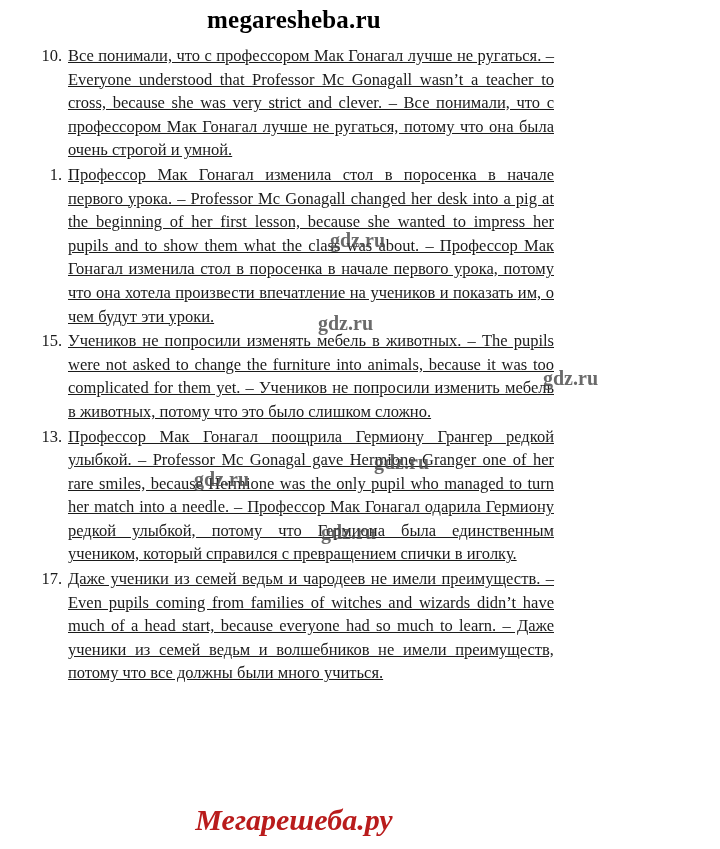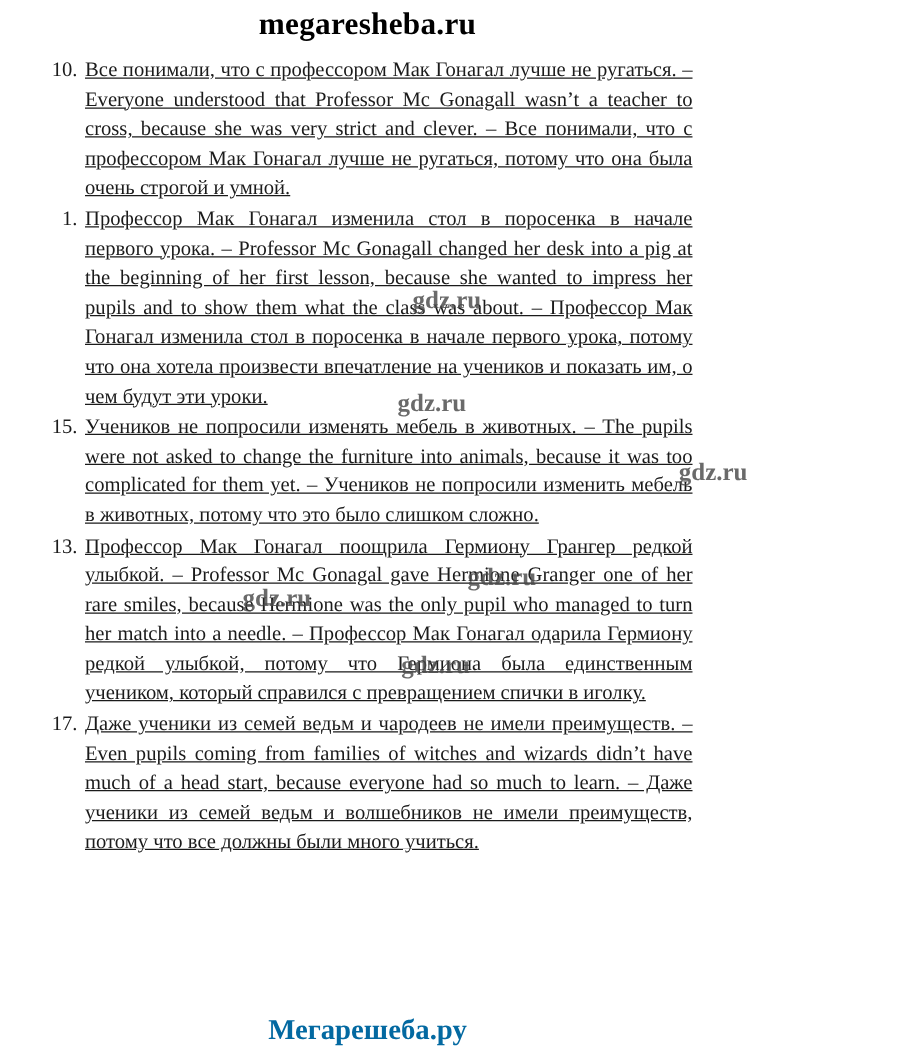--- a/index.html
+++ b/index.html
@@ -33,22 +33,23 @@
     padding-bottom: 10px;
   }
   .site-footer {
     position: absolute;
     left: 0;
     right: 0;
     bottom: 12px;
     text-align: center;
     font-family: "Liberation Serif", serif;
     font-weight: bold;
-    font-size: 23px;
-    color: #0369a1;
+    font-size: 30px;
+    color: #b91c1c;
+    font-style: italic;
   }
   .content {
     padding: 0 10px 0 14px;
   }
   .lead-line {
     font-size: 16.5px;
     line-height: 1.42;
     text-align: justify;
     text-justify: inter-word;
     margin: 0 0 2px 26px;

